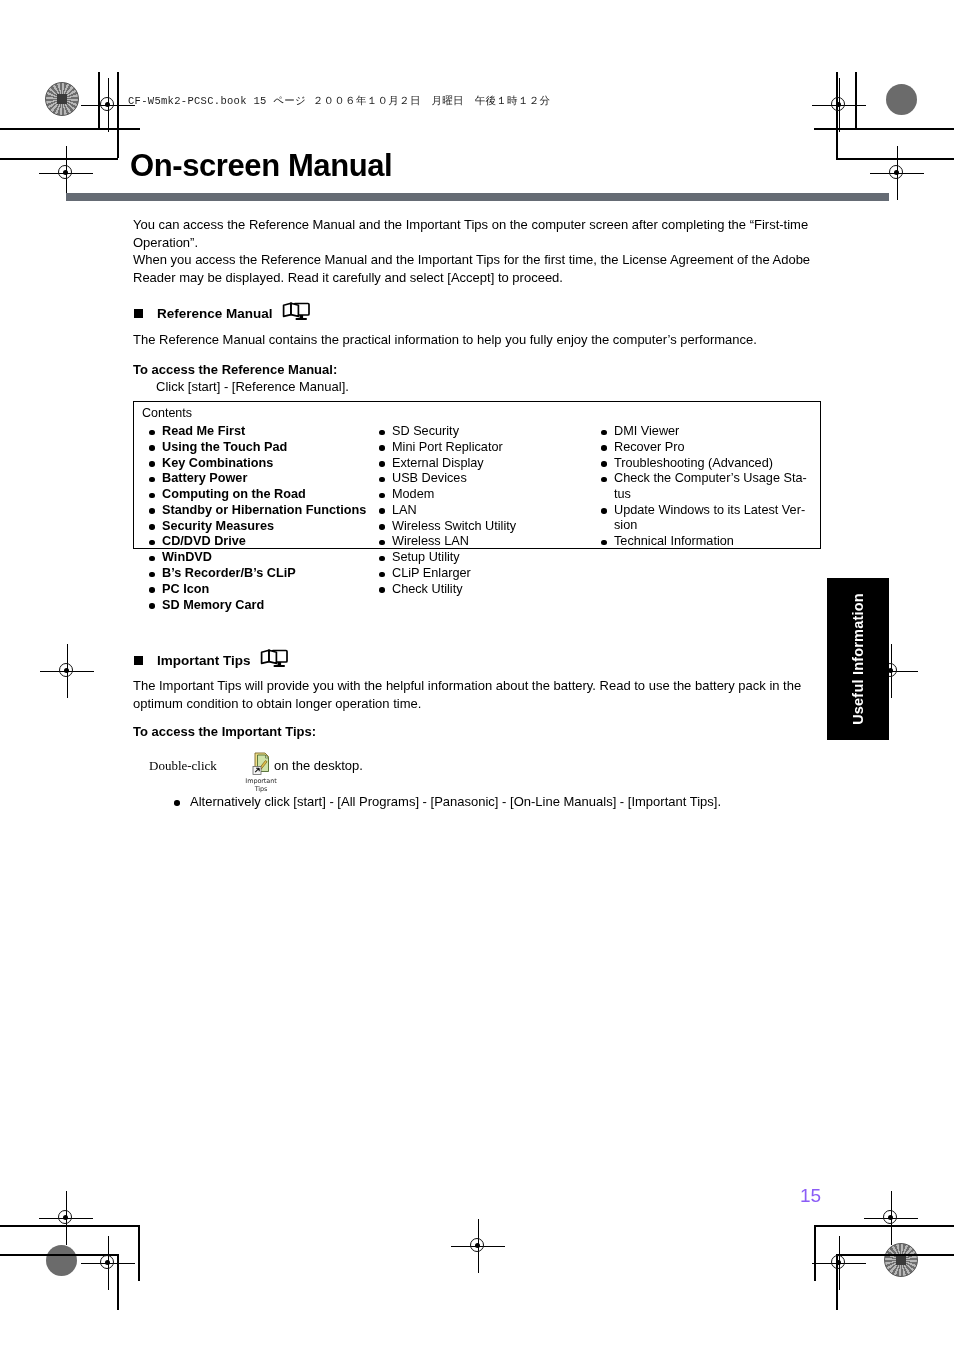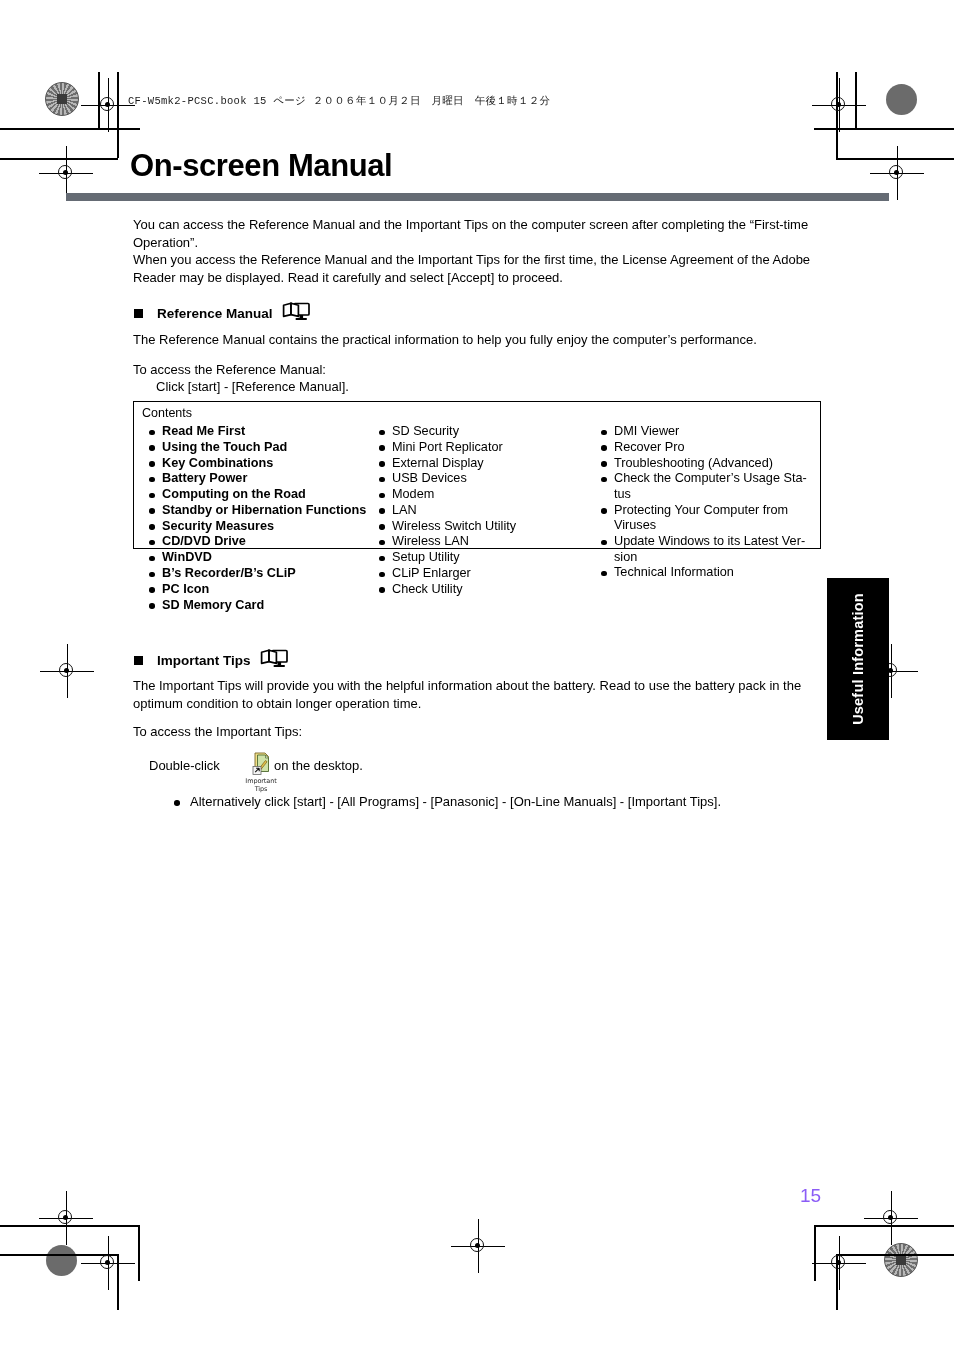--- a/index.html
+++ b/index.html
@@ -119,21 +119,21 @@
   .bookmon {
     position: relative;
     width: 30px; height: 24px;
     display: inline-block;
     vertical-align: middle;
   }
 
   .bold-lead {
     position: absolute;
     font-size: 13px;
-    font-weight: normal;
+    font-weight: bold;
   }
   .indent-line {
     position: absolute;
     font-size: 13px;
   }
 
   
   .contents-box {
     position: absolute;
     left: 133px; top: 401px;
@@ -390,22 +390,20 @@
     <div class="c-item">CLiP Enlarger</div>
     <div class="c-item">Check Utility</div>
   </div>
 
   <div class="col col-3">
     <div class="c-item">DMI Viewer</div>
     <div class="c-item">Recover Pro</div>
     <div class="c-item">Troubleshooting (Advanced)</div>
     <div class="c-item" style="white-space:pre-line;">Check the Computer’s Usage Sta-
 tus</div>
-    <div class="c-item" style="white-space:pre-line;">Protecting Your Computer from
-Viruses</div>
     <div class="c-item" style="white-space:pre-line;">Update Windows to its Latest Ver-
 sion</div>
     <div class="c-item">Technical Information</div>
   </div>
 </div>
 
 <div class="sec-head" style="left:134px; top:648px;">
   <span class="sq"></span>
   <span>Important Tips</span>
   <span class="bookmon">
@@ -418,21 +416,21 @@
       <line x1="9" y1="2.2" x2="9" y2="13.6" stroke="#000" stroke-width="1.3"></line>
     </svg>
   </span>
 </div>
 
 <div class="para" style="left:133px; top:677px; width:700px;">The Important Tips will provide you with the helpful information about the battery. Read to use the battery pack in the</div>
 <div class="para" style="left:133px; top:694.5px; width:700px;">optimum condition to obtain longer operation time.</div>
 
 <div class="bold-lead" style="left:133px; top:724px;">To access the Important Tips:</div>
 
-<div class="indent-line" style="left:149px; top:758px;">Double-click</div>
+<div class="indent-line" style="left:149px; top:758px;font-family:Liberation Serif, serif;">Double-click</div>
 
 <div class="desktop-icon-wrap">
   <div class="desk-ico">
     <svg width="26" height="26" viewBox="0 0 26 26" xmlns="http://www.w3.org/2000/svg">
 
       <path d="M7 3 L17 3 L20.5 6.5 L20.5 21 L7 21 Z" fill="#f2e08a" stroke="#7a6a28" stroke-width="0.9"></path>
 
       <path d="M9.5 5 L17.5 5 L20.5 8 L20.5 21.5 L9.5 21.5 Z" fill="#cfe3a8" stroke="#4f6b33" stroke-width="0.9"></path>
       <path d="M17.5 5 L17.5 8 L20.5 8 Z" fill="#eef5dd" stroke="#4f6b33" stroke-width="0.7"></path>
 

